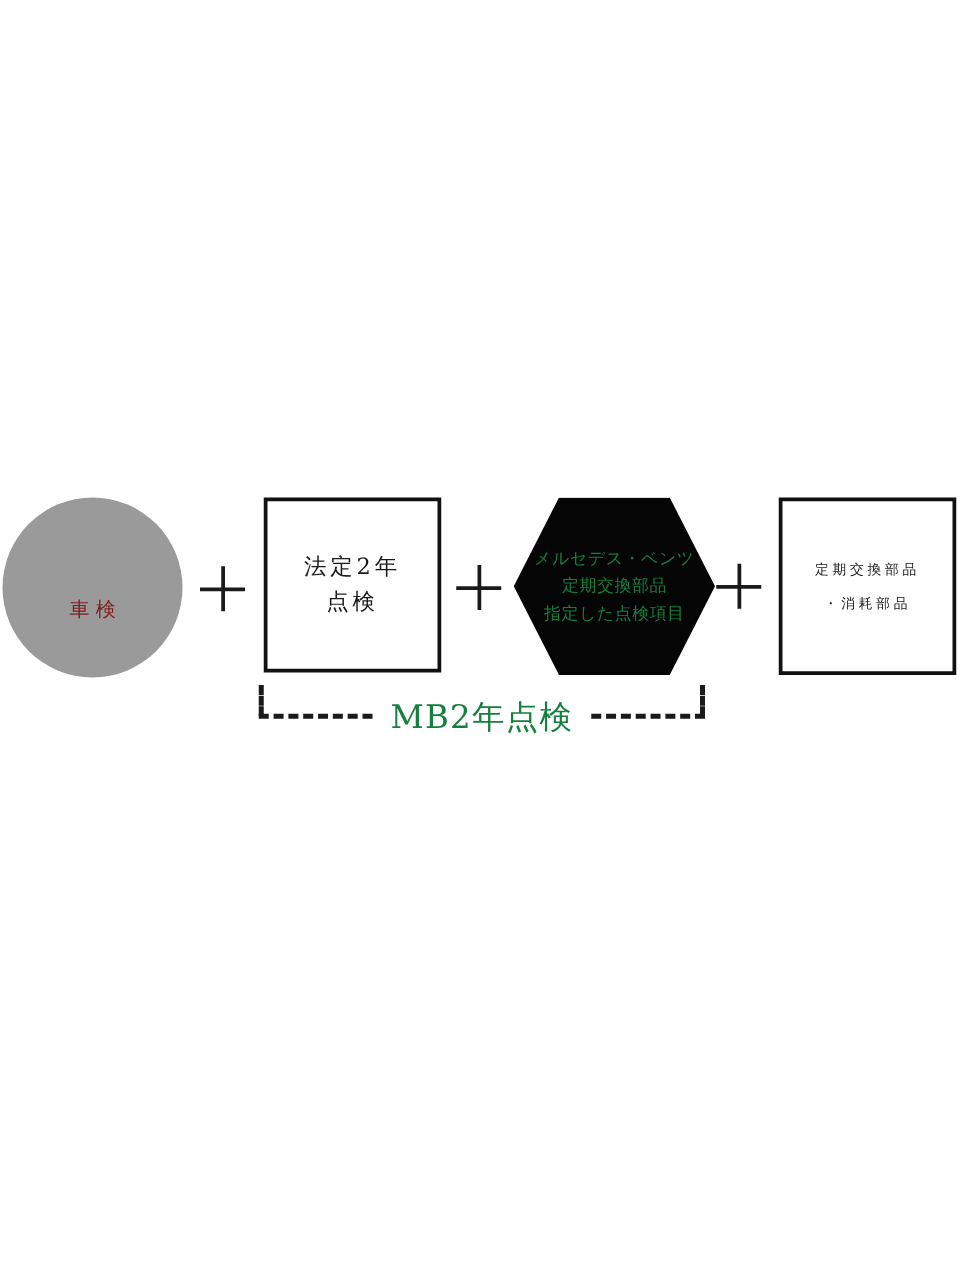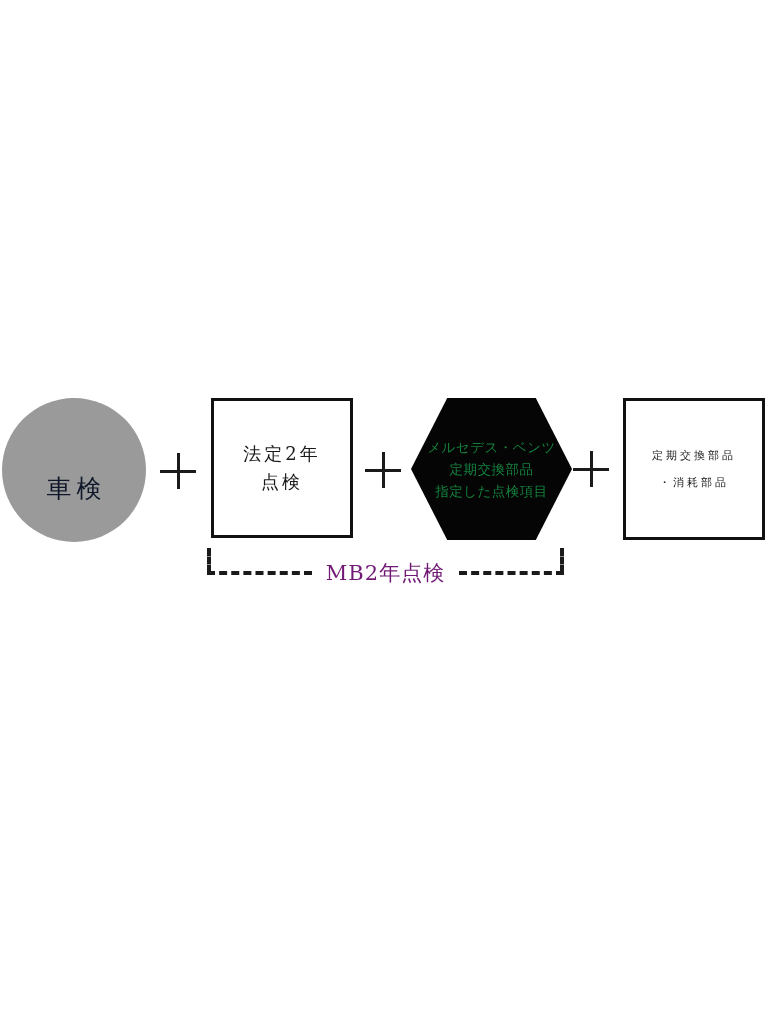--- a/index.html
+++ b/index.html
@@ -23,22 +23,22 @@
     top: 398px;
     width: 144px;
     height: 144px;
     border-radius: 50%;
     background: #9a9a9a;
     display: flex;
     align-items: center;
     justify-content: center;
   }
   .circle span {
-    color: #0f172a;
-    font-size: 25px;
+    color: #7f1d1d;
+    font-size: 16px;
     letter-spacing: 5px;
     text-indent: 5px;
     margin-top: 37px;
   }
 
   
   .plus {
     position: absolute;
     width: 36px;
     height: 36px;
@@ -141,22 +141,22 @@
     height: 30px;
     display: flex;
     align-items: center;
   }
   .dash-seg {
     flex: 1;
     height: 0;
     border-top: 4px dashed #1a1a1a;
   }
   .bracket-label {
-    color: #701a75;
-    font-size: 21px;
+    color: #15803d;
+    font-size: 26px;
     letter-spacing: 1px;
     margin: 4px 14px;
     white-space: nowrap;
   }
 </style>
 </head>
 <body>
 
 <div class="canvas">
 

